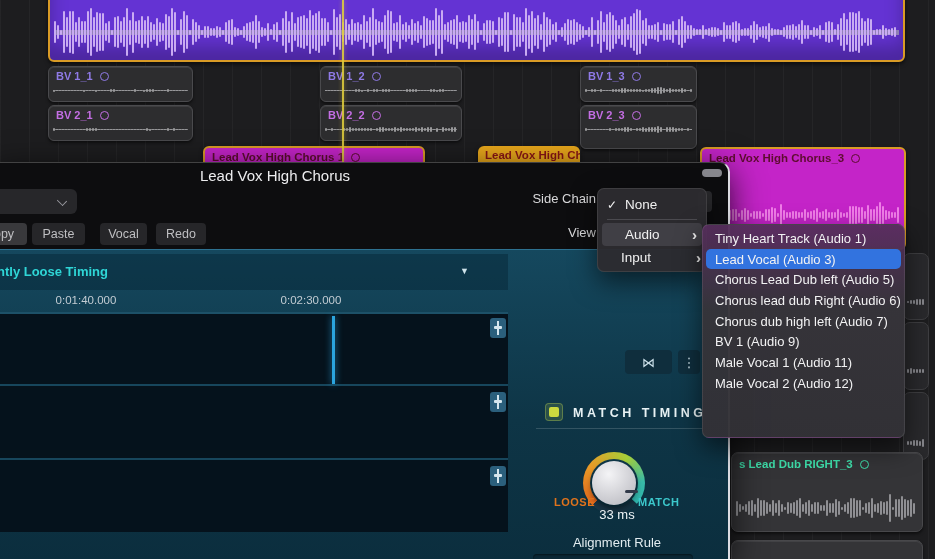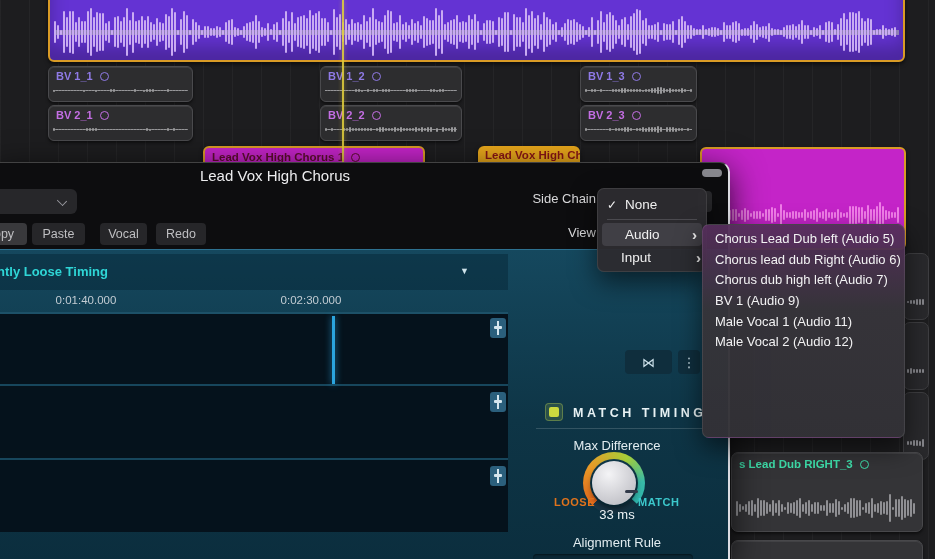--- a/index.html
+++ b/index.html
@@ -629,21 +629,21 @@
         <i style="height:1.0px"></i>
         <i style="height:4.0px"></i>
         <i style="height:1.0px"></i>
         <i style="height:4.9px"></i>
         <i style="height:3.0px"></i>
         <i style="height:2.9px"></i>
         <i style="height:4.4px"></i>
         <i style="height:5.6px"></i>
       </div>
   </div>
-  <div class="abs region gray-region" style="left:580px;top:105px;width:117px;height:36px;">
+  <div class="abs region gray-region" style="left:580px;top:105px;width:117px;height:44px;">
     <div class="region-label bv2">
         <span>BV 2_3</span>
         <span class="loop-ring"></span>
       </div>
     <div class="wave thin" style="margin:4px 4px 0;height:9px;color:#9a9a9c;">
         <i style="height:3.0px"></i>
         <i style="height:1.6px"></i>
         <i style="height:1.4px"></i>
         <i style="height:1.3px"></i>
         <i style="height:1.2px"></i>
@@ -686,20 +686,24 @@
         <span>Lead Vox High Chorus 1</span>
         <span class="loop-ring"></span>
       </div>
   </div>
   <div class="abs region yellow-region" style="left:478px;top:146px;width:102px;height:100px;">
     <div class="region-label yellow-label" style="font-size:11.5px;">
         <span>Lead Vox High Cho</span>
       </div>
   </div>
   <div class="abs region sel-border magenta-region" style="left:700px;top:147px;width:206px;height:103px;">
+    <div class="region-label magenta-label" style="font-size:11.5px;">
+        <span>Lead Vox High Chorus_3</span>
+        <span class="loop-ring"></span>
+      </div>
     <div class="abs wave" style="left:3px;top:38px;width:196px;height:56px;color:var(--waveform_pink);">
         <i style="height:12.1px"></i>
         <i style="height:13.9px"></i>
         <i style="height:17.5px"></i>
         <i style="height:15.7px"></i>
         <i style="height:15.6px"></i>
         <i style="height:11.3px"></i>
         <i style="height:4.0px"></i>
         <i style="height:9.1px"></i>
         <i style="height:9.1px"></i>
@@ -916,21 +920,20 @@
             <span class="handle"></span>
           </div>
       </div>
 
       <div id="led-outer" class="abs">
         <div id="led-inner" class="abs"></div>
       </div>
       <div id="match-label" class="abs">MATCH TIMING</div>
       <div id="cp-sep" class="abs"></div>
 
-      <div class="abs cp-label" style="left:545px;top:188px;width:160px;text-align:center;">Max Difference</div>
       <div id="knob-ring" class="abs">
         <div id="knob-hole" class="abs"></div>
         <div id="knob-face" class="abs">
           <div id="knob-ind" class="abs"></div>
         </div>
       </div>
       <div id="loose" class="abs knob-word">LOOSE</div>
       <div id="tight" class="abs knob-word">MATCH</div>
       <div class="abs" style="left:545px;top:257px;width:160px;text-align:center;color:#eef4f6;font-size:13px;">33 ms</div>
 
@@ -953,20 +956,22 @@
       <span class="menu-text">Audio</span>
       <span class="menu-sub-arrow">›</span>
     </div>
     <div class="menu-row">
       <span class="menu-text" style="left:23px;">Input</span>
       <span class="menu-sub-arrow" style="right:5px;">›</span>
     </div>
   </div>
 
   <div id="submenu" class="abs">
+    <div class="sub-row">Tiny Heart Track (Audio 1)</div>
+    <div class="sub-row sel">Lead Vocal (Audio 3)</div>
     <div class="sub-row">Chorus Lead Dub left (Audio 5)</div>
     <div class="sub-row">Chorus lead dub Right (Audio 6)</div>
     <div class="sub-row">Chorus dub high left (Audio 7)</div>
     <div class="sub-row">BV 1 (Audio 9)</div>
     <div class="sub-row">Male Vocal  1 (Audio 11)</div>
     <div class="sub-row">Male Vocal  2 (Audio 12)</div>
   </div>
 
 </div>
 

